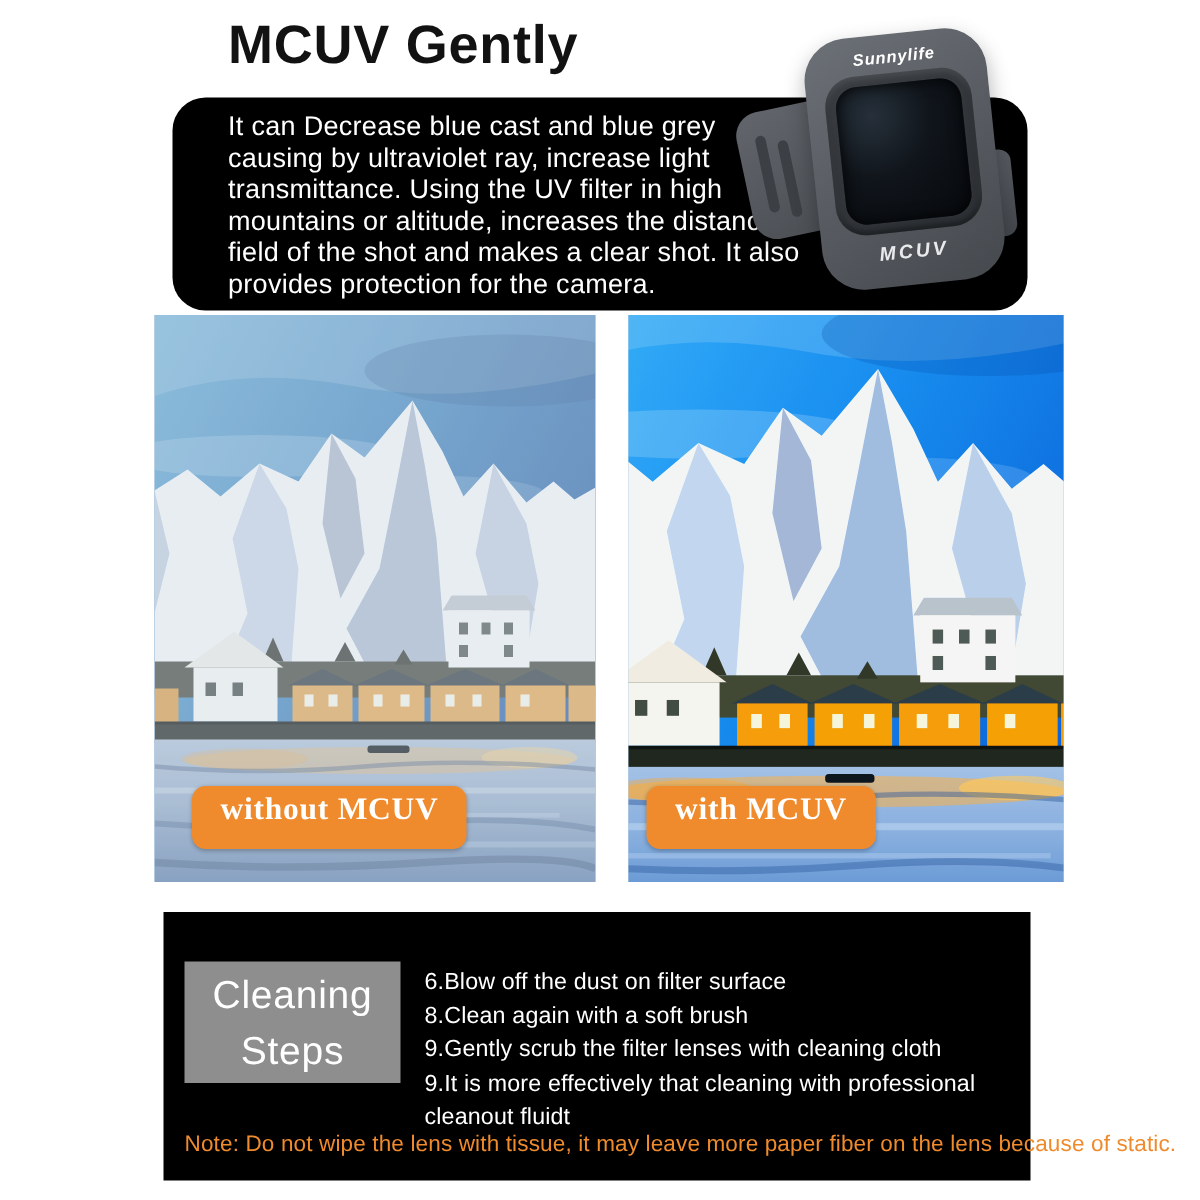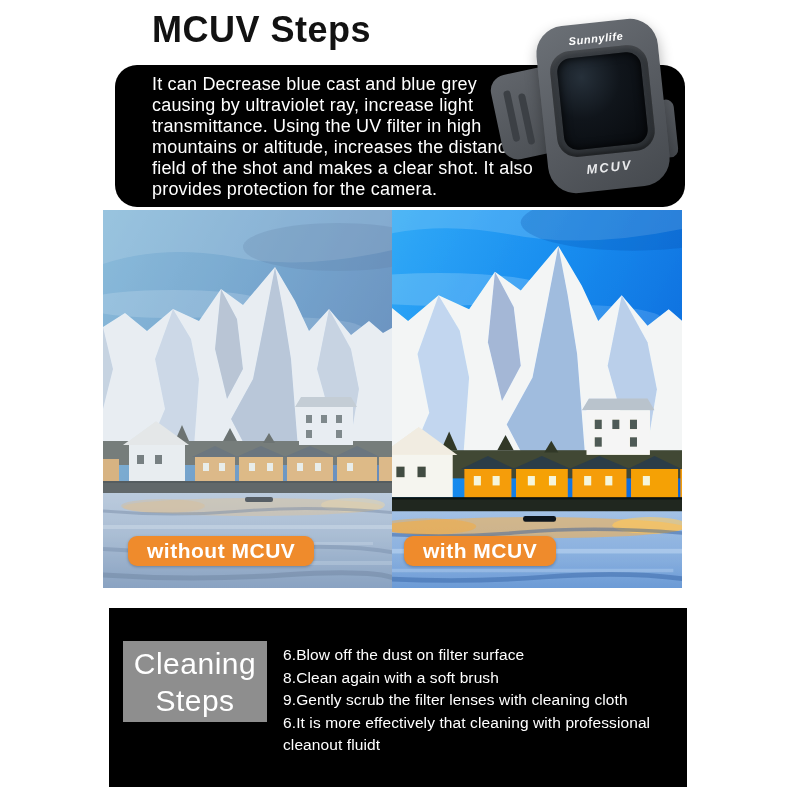--- a/index.html
+++ b/index.html
@@ -69,46 +69,46 @@
   }
   .product .model {
     margin-top:6px; color:#e9eaec; font-size:13px; font-weight:700;
     font-style:italic; letter-spacing:2px;
   }
   
   .photo {
     position:absolute; top:210px; height:378px; overflow:hidden; background:#7fa3c8;
   }
   .photo--left  { left:103px; width:294px; }
-  .photo--right { left:392px; width:290px; }
+  .photo--right { left:419px; width:290px; }
   .scene-svg { position:absolute; inset:0; width:100%; height:100%; display:block; }
   .photo--left  .scene-svg { filter:saturate(.72) brightness(1.08) contrast(.92); }
   .photo--right .scene-svg {
     filter:saturate(1.28) contrast(1.17) brightness(.96);
     transform:scale(1.18) translate(-9px,-3px); transform-origin:45% 42%;
   }
   .haze { position:absolute; inset:0; background:rgba(199,216,235,.28); pointer-events:none; }
   .photo-label {
-    position:absolute; bottom:22px; height:30px;
+    position:absolute; bottom:22px; height:42px;
     background:var(--accent-orange,#EF8B2C); color:#fff;
     font-size:21px; font-weight:700; line-height:30px;
     padding:0 19px; border-radius:9px; letter-spacing:0.5px;
-    box-shadow:0 1px 3px rgba(0,0,0,.25); white-space:nowrap;
+    box-shadow:0 1px 3px rgba(0,0,0,.25); white-space:nowrap;font-family:Liberation Serif, serif;
   }
   .photo--left  .photo-label { left:25px; }
   .photo--right .photo-label { left:12px; }
   
   .clean-panel {
     position:absolute; left:109px; top:608px; width:578px; height:179px;
     background:var(--panel-black,#000);
   }
   .clean-heading {
     position:absolute; left:14px; top:33px; width:144px; height:81px;
     background:var(--steps-gray,#8E8E8E); color:#fff;
-    font-size:30px; font-weight:400; line-height:37px; text-align:center;
+    font-size:26px; font-weight:400; line-height:37px; text-align:center;
     white-space:pre-line; padding-top:4px; letter-spacing:0.5px;
   }
   .clean-steps {
     position:absolute; left:174px; top:36px; color:#fff;
     font-size:15.5px; line-height:22.5px; letter-spacing:0.1px;
   }
   .clean-note {
     position:absolute; left:14px; bottom:16px;
     color:var(--accent-orange,#EF8B2C); font-size:15px; letter-spacing:0.1px;
     white-space:nowrap;
@@ -201,21 +201,21 @@
       <rect x="70" y="352" width="224" height="4" fill="#CBDCEC" opacity="0.3"></rect>
       <path d="M0,302 Q70,308 140,302 T294,304" stroke="#44628F" stroke-width="3" fill="none" opacity="0.45"></path>
       <path d="M0,340 Q80,346 160,340 T294,344" stroke="#3F5E8E" stroke-width="4" fill="none" opacity="0.4"></path>
       <path d="M0,366 Q90,372 180,366 T294,370" stroke="#3A5886" stroke-width="5" fill="none" opacity="0.45"></path>
     </symbol>
   </defs>
 </svg>
 
 <div class="page">
 
-  <h1 class="title">MCUV Steps</h1>
+  <h1 class="title">MCUV Gently</h1>
 
   <div class="desc-panel">
     <p class="desc-text">It can Decrease blue cast and blue grey
 causing by ultraviolet ray, increase light
 transmittance. Using the UV filter in high
 mountains or altitude, increases the distance
 field of the shot and makes a clear shot. It also
 provides protection for the camera.</p>
   </div>
 
@@ -248,17 +248,18 @@
     <div class="photo-label">with MCUV</div>
   </div>
 
   <div class="clean-panel">
     <div class="clean-heading">Cleaning
 Steps</div>
     <div class="clean-steps">
       <div>6.Blow off the dust on filter surface</div>
       <div>8.Clean again with a soft brush</div>
       <div>9.Gently scrub the filter lenses with cleaning cloth</div>
-      <div>6.It is more effectively that cleaning with professional cleanout fluidt</div>
+      <div>9.It is more effectively that cleaning with professional cleanout fluidt</div>
     </div>
+    <div class="clean-note">Note: Do not wipe the lens with tissue, it may leave more paper fiber on the lens because of static.</div>
   </div>
 
 </div>
 
 </body></html>

